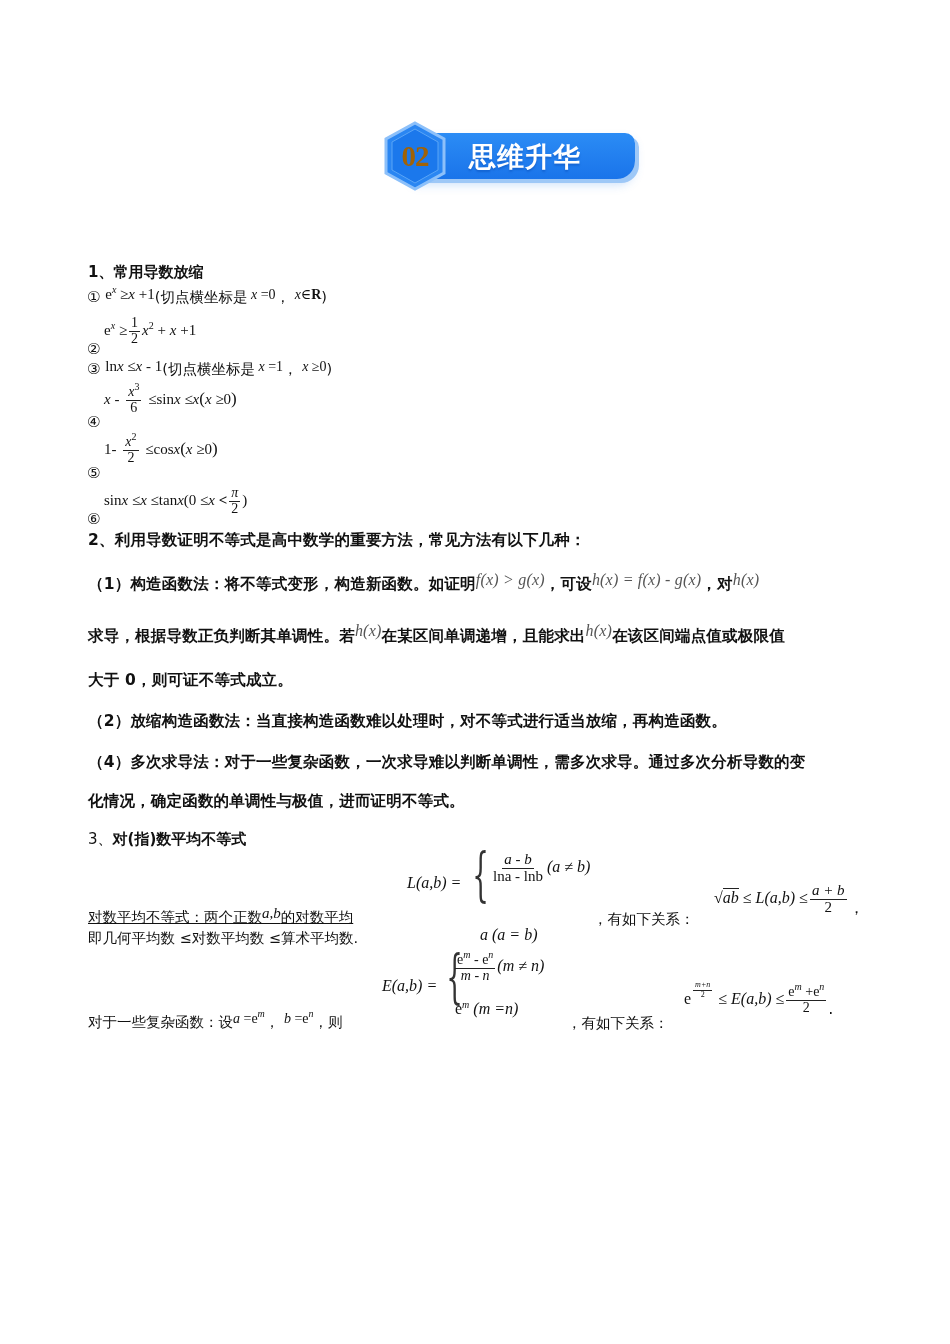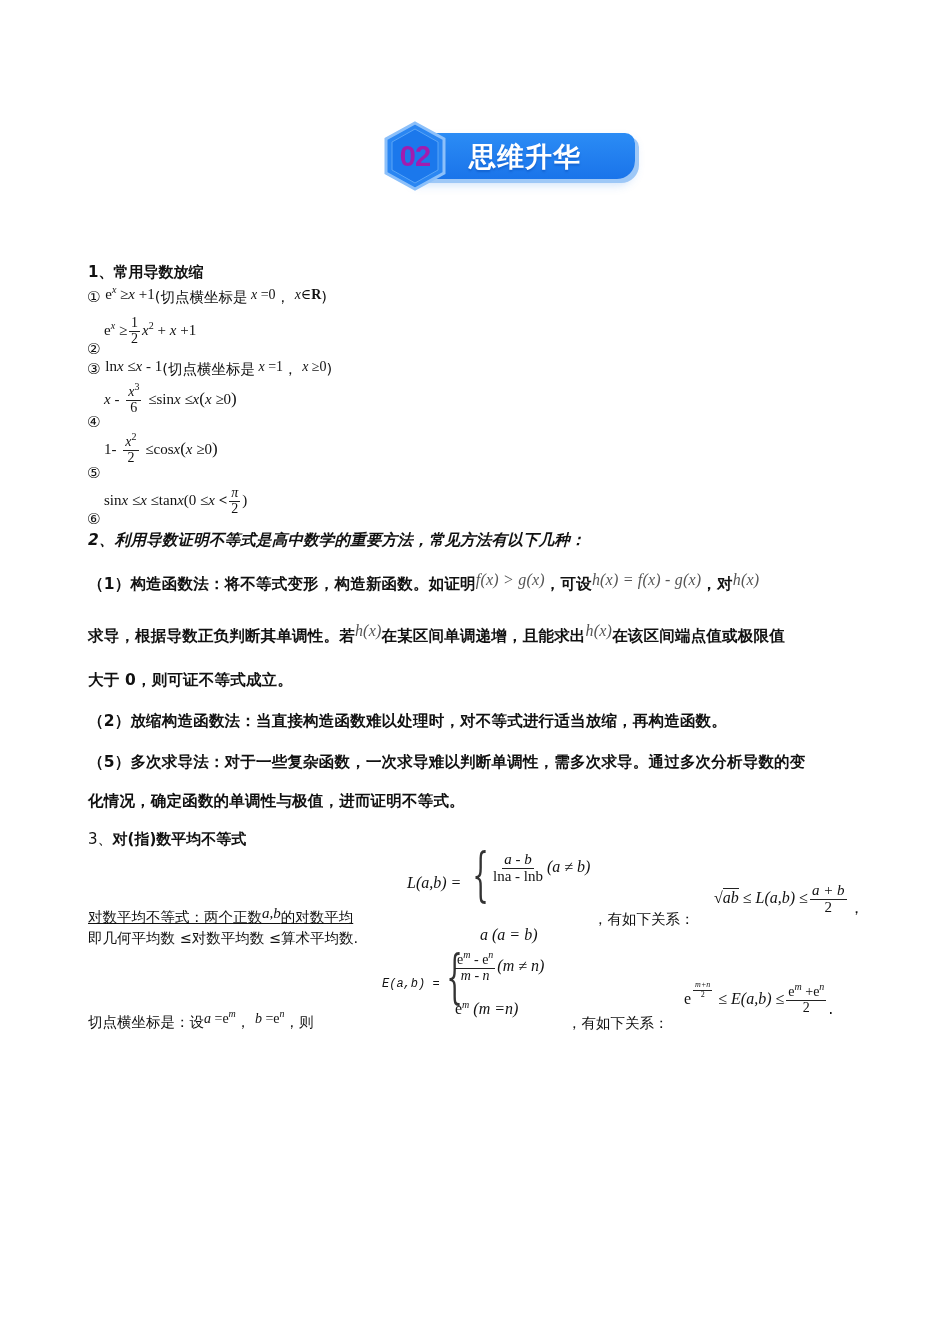--- a/index.html
+++ b/index.html
@@ -29,21 +29,21 @@
       background: linear-gradient(180deg, #2b8cf5 0%, #1a74ea 100%);
       border-radius: 2px 10px 18px 2px;
       box-shadow: 4px 4px 0 #9ec8f7, 0 6px 10px rgba(60,140,240,0.25);
     }
     #banner .hex {
       position: absolute; left: 0; top: 0; width: 64px; height: 70px;
     }
     #banner .num {
       position: absolute; left: 0; top: 0; width: 64px; height: 70px;
       display: flex; align-items: center; justify-content: center;
-      font-family: Liberation Sans, sans-serif; font-weight: bold; font-size: 29px; color: #a21caf;
+      font-family: Liberation Serif, serif; font-weight: bold; font-size: 29px; color: #a16207;
       letter-spacing: -1px;
     }
     #banner .title {
       position: absolute; left: 86px; top: 16px; height: 40px;
       font-family: "DejaVu Sans", sans-serif; font-weight: bold; font-size: 27px; color: #fff;
       letter-spacing: 1px; line-height: 40px;
       text-shadow: 0 2px 2px rgba(0,60,160,0.35);
     }
 
     .t15 { font-size: 15px; }
@@ -104,35 +104,35 @@
 <div class="abs circ" style="left:87px; top:464px;">⑤</div>
 
 <div class="abs t15" style="left:104px; top:486px;">
   <span class="math"><span class="rm">sin</span>x <span class="rm">≤</span>x <span class="rm">≤tan</span>x<span class="rm">(0 ≤</span>x <span class="rm bold">&lt;</span></span><span class="frac math" style="font-size:14px;">
       <span class="num">π</span>
       <span class="den rm">2</span>
     </span><span class="math rm">)</span>
 </div>
 <div class="abs circ" style="left:87px; top:510px;">⑥</div>
 
-<div class="abs para" style="left:88px; top:530px;font-style:italic;">2、利用导数证明不等式是高中数学的重要方法，常见方法有以下几种：</div>
+<div class="abs para" style="left:88px; top:530px;">2、利用导数证明不等式是高中数学的重要方法，常见方法有以下几种：</div>
 
 <div class="abs para" style="left:88px; top:574px;">
   <span>（1）构造函数法：将不等式变形，构造新函数。如证明</span><span class="math" style="font-weight:normal; font-size:16px; color:#555; position:relative; top:-4px;">f(x) &gt; g(x)</span><span>，可设</span><span class="math" style="font-weight:normal; font-size:16px; color:#555; position:relative; top:-4px;">h(x) = f(x) - g(x)</span><span>，对</span><span class="math" style="font-weight:normal; font-size:16px; color:#555; position:relative; top:-4px;">h(x)</span>
 </div>
 
 <div class="abs para" style="left:88px; top:626px;">
   <span>求导，根据导数正负判断其单调性。若</span><span class="math" style="font-weight:normal; font-size:16px; color:#555; position:relative; top:-5px;">h(x)</span><span>在某区间单调递增，且能求出</span><span class="math" style="font-weight:normal; font-size:16px; color:#555; position:relative; top:-5px;">h(x)</span><span>在该区间端点值或极限值</span>
 </div>
 
 <div class="abs para" style="left:88px; top:670px;">大于 0，则可证不等式成立。</div>
 
 <div class="abs para" style="left:88px; top:711px;text-align:center;">（2）放缩构造函数法：当直接构造函数难以处理时，对不等式进行适当放缩，再构造函数。</div>
 
-<div class="abs para" style="left:88px; top:752px;">（5）多次求导法：对于一些复杂函数，一次求导难以判断单调性，需多次求导。通过多次分析导数的变</div>
+<div class="abs para" style="left:88px; top:752px;">（4）多次求导法：对于一些复杂函数，一次求导难以判断单调性，需多次求导。通过多次分析导数的变</div>
 <div class="abs para" style="left:88px; top:791px;">化情况，确定函数的单调性与极值，进而证明不等式。</div>
 
 <div class="abs" style="left:88px; top:830px; font-size:15px;text-align:right;">
   <span class="cn">3、</span><span class="cnb">对(指)数平均不等式</span>
 </div>
 
 <div class="abs cn" style="left:88px; top:908px; font-size:14.5px;text-decoration:underline;">
   <span>对数平均不等式：两个正数</span><span class="math" style="position:relative; top:-4px; font-size:15px;">a,b</span><span>的对数平均</span>
 </div>
 <div class="abs cn" style="left:88px; top:929px; font-size:14.5px;">即几何平均数 ≤对数平均数 ≤算术平均数.</div>
@@ -152,24 +152,24 @@
 <div class="abs cn" style="left:593px; top:910px; font-size:14.5px;">，有如下关系：</div>
 <div class="abs math" style="left:714px; top:883px; font-size:16px;">
   <span class="rm">√</span><span style="border-top:1px solid #222;">ab</span>
   <span>≤ L(a,b) ≤</span><span class="frac" style="font-size:15px;">
       <span class="num">a + b</span>
       <span class="den rm">2</span>
     </span><span class="cn" style="font-style:normal; position:relative; top:10px;">，</span>
 </div>
 
 <div class="abs cn" style="left:88px; top:1013px; font-size:14.5px;">
-  <span>切点横坐标是：设</span><span class="math" style="font-size:14px; position:relative; top:-4px;">a <span class="rm">=e</span><sup>m</sup></span><span>，</span>&nbsp;<span class="math" style="font-size:14px; position:relative; top:-4px;">b <span class="rm">=e</span><sup>n</sup></span><span>，则</span>
+  <span>对于一些复杂函数：设</span><span class="math" style="font-size:14px; position:relative; top:-4px;">a <span class="rm">=e</span><sup>m</sup></span><span>，</span>&nbsp;<span class="math" style="font-size:14px; position:relative; top:-4px;">b <span class="rm">=e</span><sup>n</sup></span><span>，则</span>
 </div>
 
-<div class="abs math" style="left:382px; top:977px; font-size:12px;font-family:Liberation Mono, monospace;">E(a,b) =</div>
+<div class="abs math" style="left:382px; top:977px; font-size:16px;">E(a,b) =</div>
 <div class="abs" style="left:436px; top:948px;"><span class="brace">{</span></div>
 <div class="abs math" style="left:453px; top:953px; font-size:14px;">
   <span class="frac">
       <span class="num"><span class="rm">e</span><sup>m</sup> <span class="rm">-</span> <span class="rm">e</span><sup>n</sup></span>
       <span class="den">m <span class="rm">-</span> n</span>
     </span><span style="font-size:16px;">(m ≠ n)</span>
 </div>
 <div class="abs math" style="left:455px; top:1000px; font-size:16px;">
   <span class="rm">e</span><sup>m</sup> <span>(m =n)</span>
 </div>

